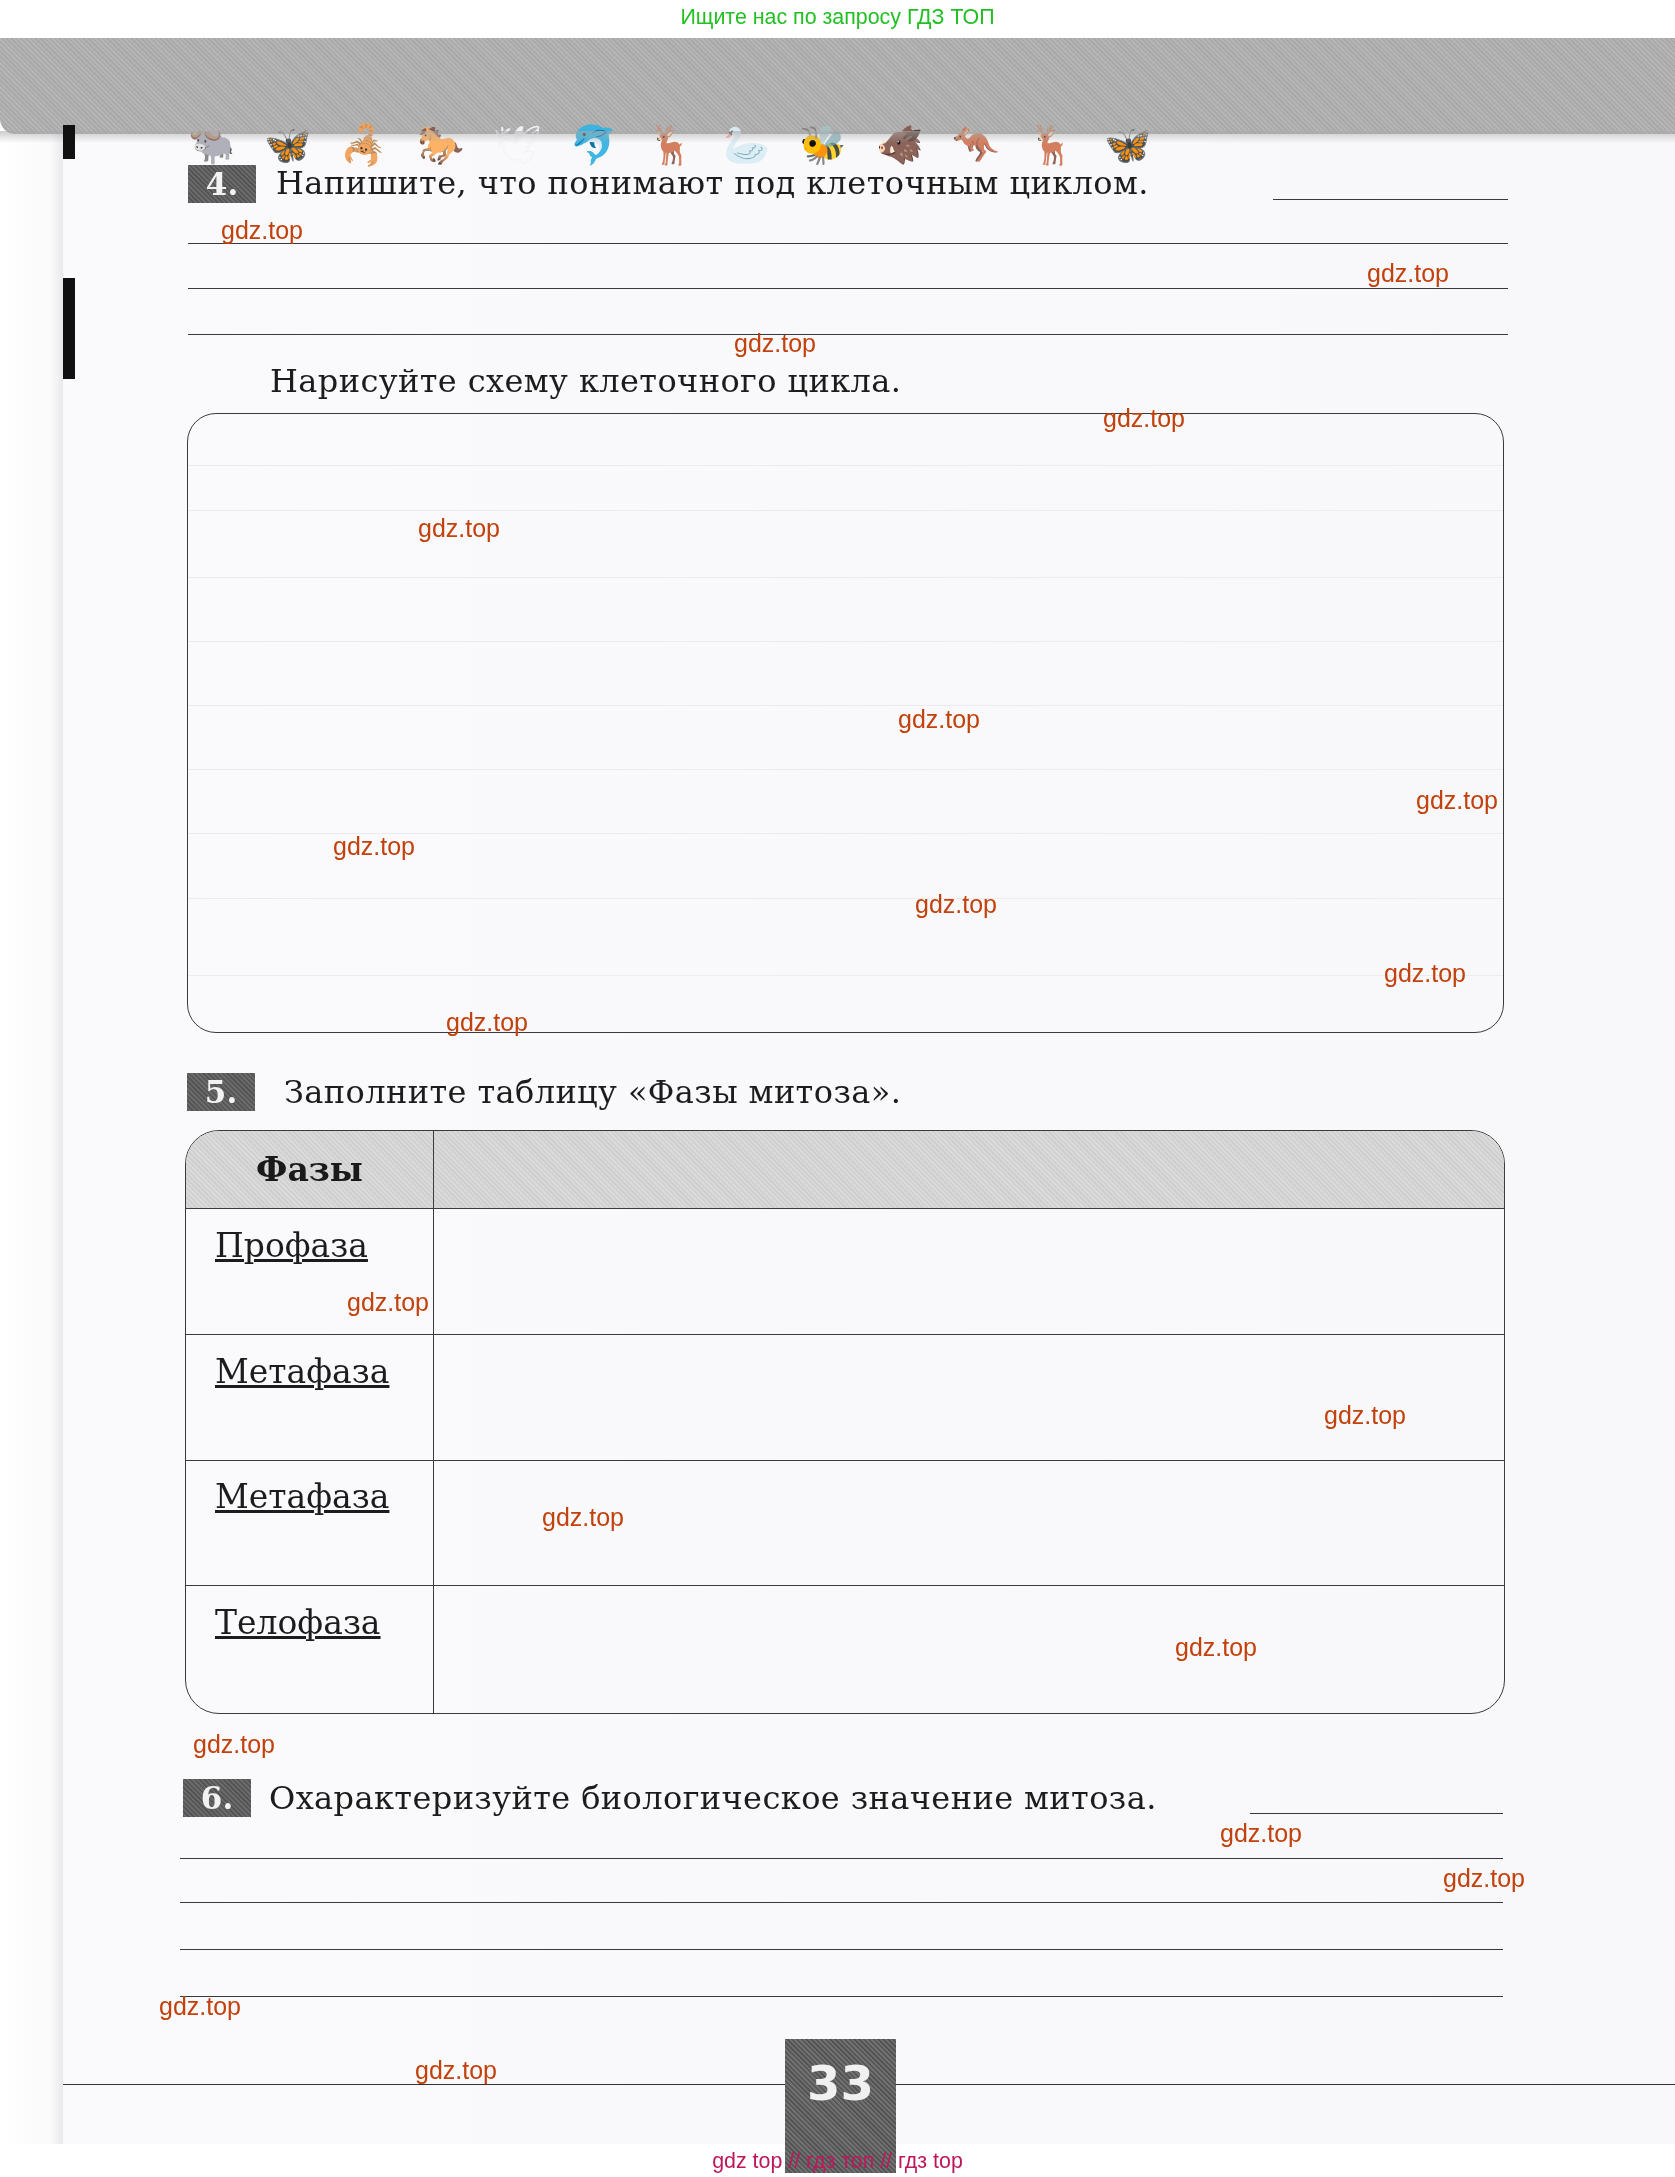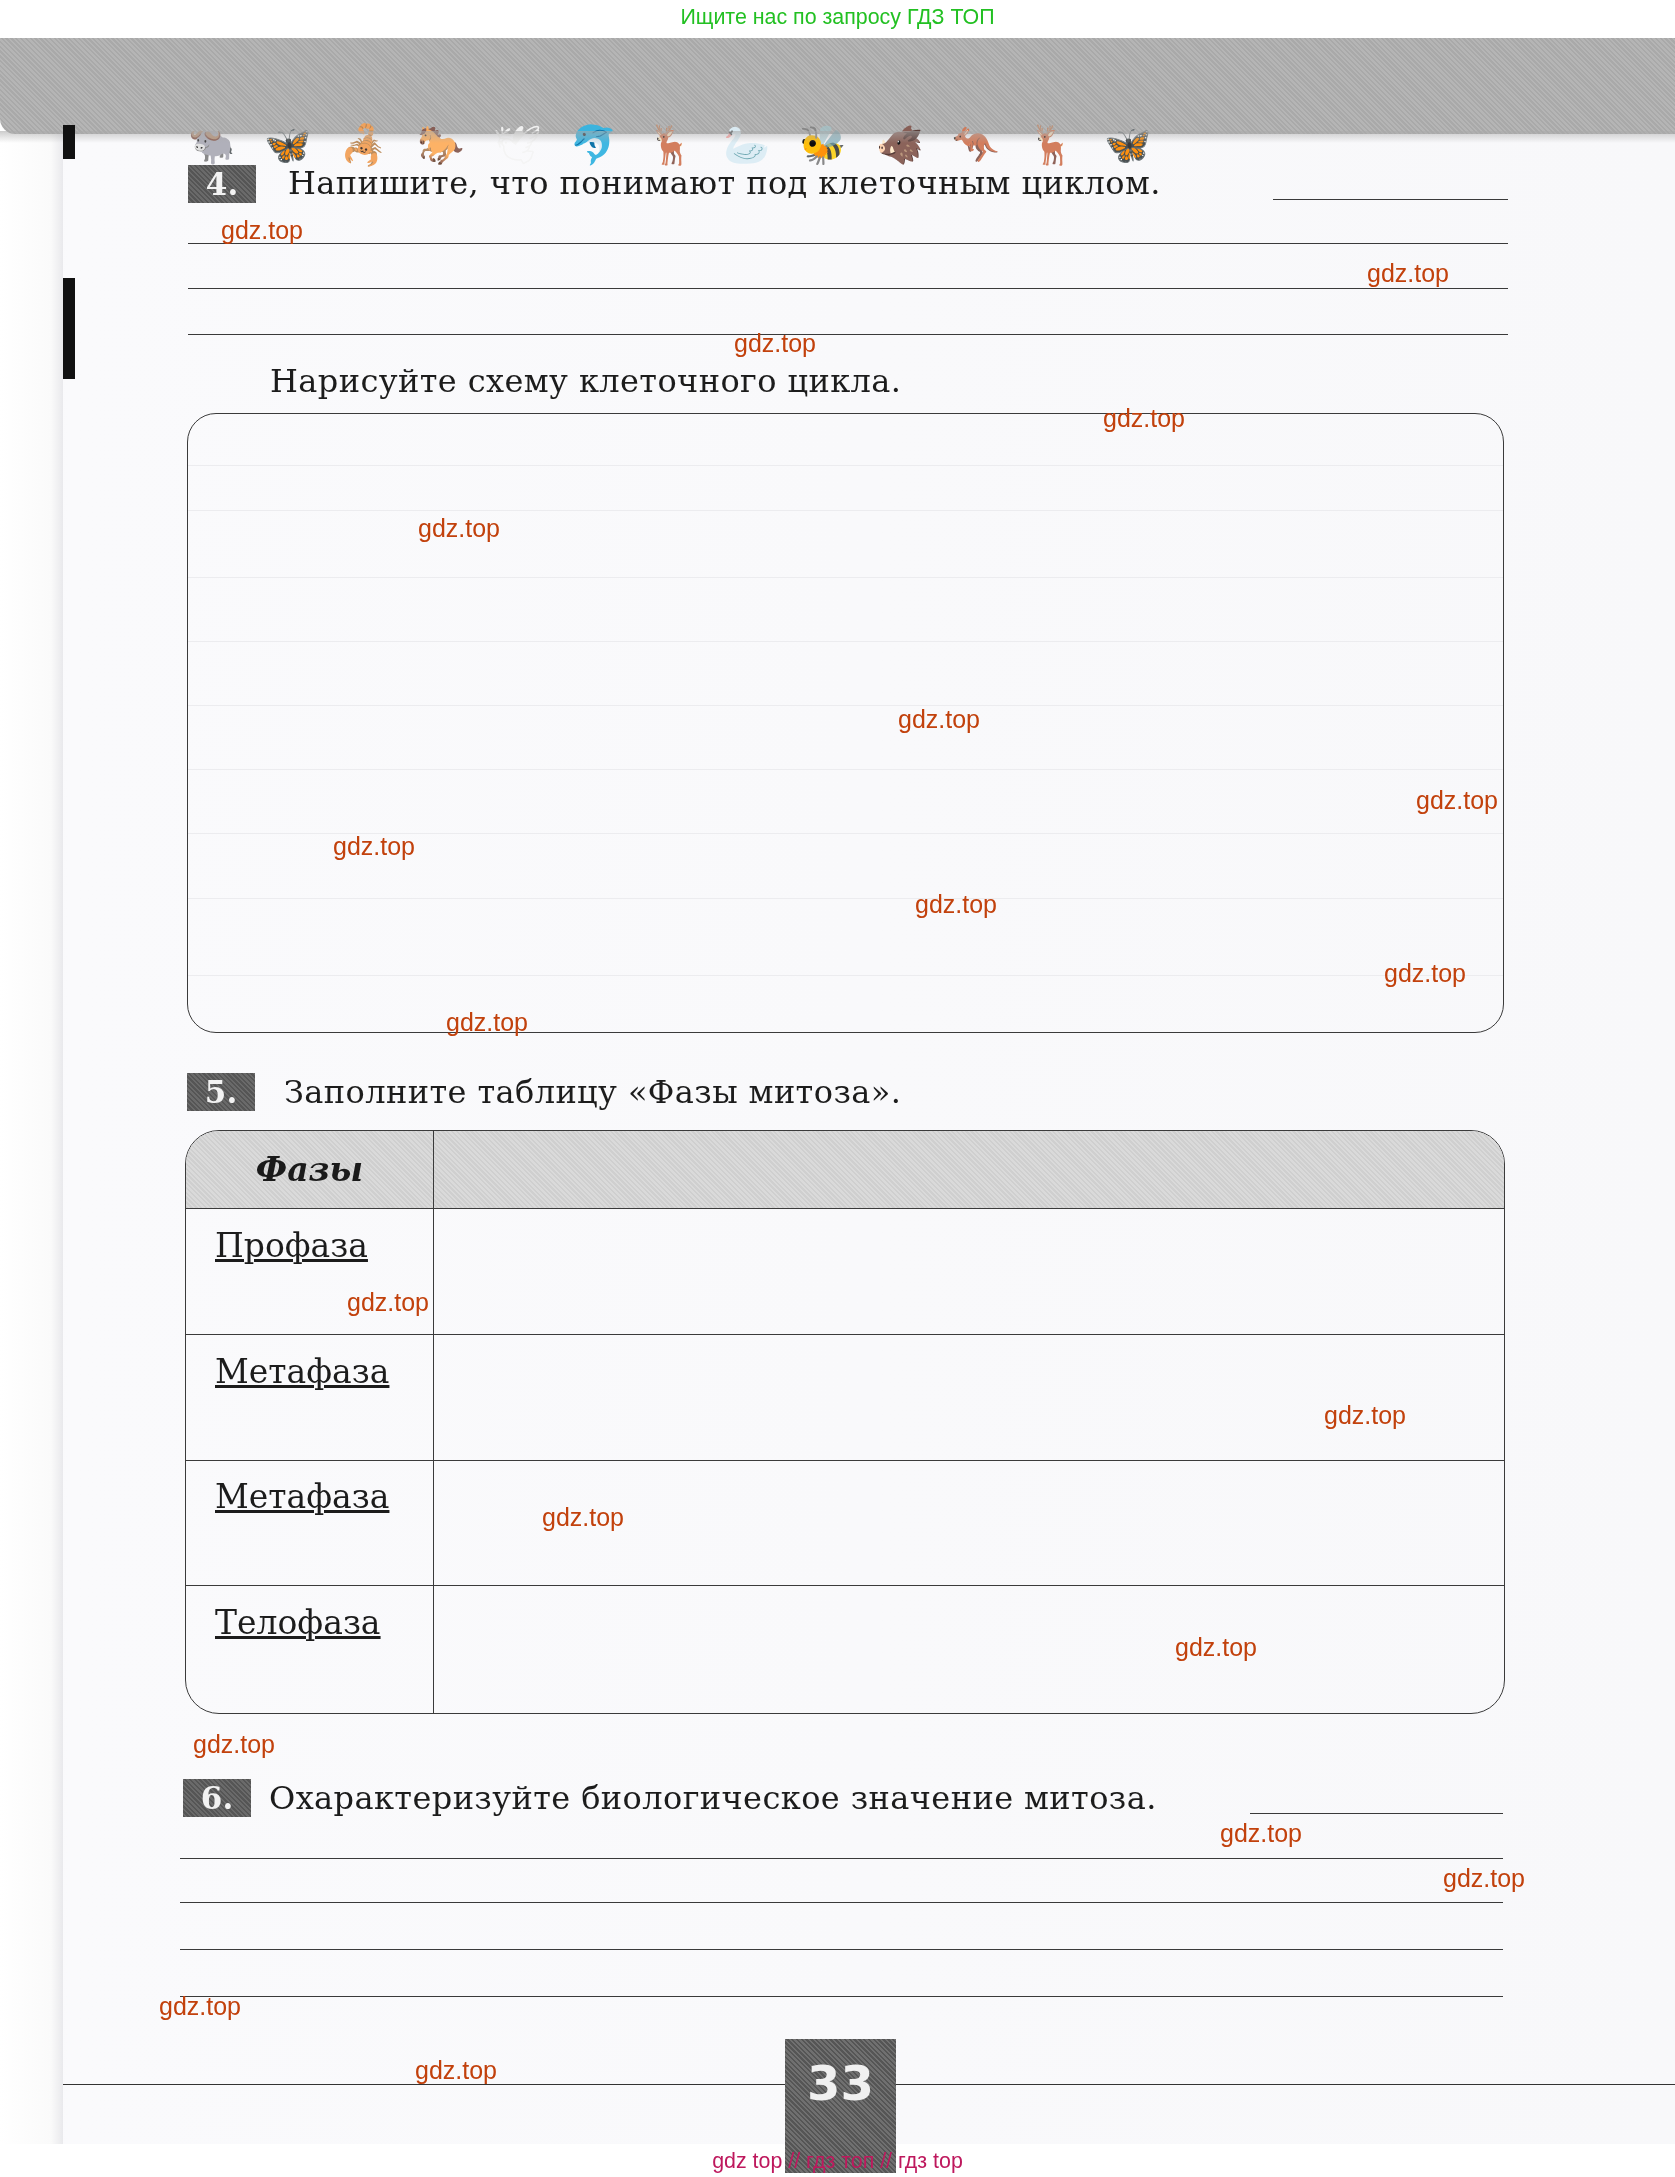--- a/index.html
+++ b/index.html
@@ -127,21 +127,21 @@
     <span class="animal">🦘</span>
     <span class="animal">🦌</span>
     <span class="animal">🦋</span>
   </div>
 </div>
 
 <div class="spine-mark" style="top:125px;height:34px;"></div>
 <div class="spine-mark" style="top:278px;height:101px;"></div>
 
 <div class="num-badge" style="left:188px;top:165px;">4.</div>
-<div class="task-text" style="left:288px;top:164px;">Напишите, что понимают под клеточным циклом.</div>
+<div class="task-text" style="left:276px;top:164px;">Напишите, что понимают под клеточным циклом.</div>
 <div class="rule" style="left:1273px;top:199px;width:235px;"></div>
 <div class="rule" style="left:188px;top:243px;width:1320px;"></div>
 <div class="rule" style="left:188px;top:288px;width:1320px;"></div>
 <div class="rule" style="left:188px;top:334px;width:1320px;"></div>
 <div class="task-text" style="left:270px;top:362px;">Нарисуйте схему клеточного цикла.</div>
 
 <div class="draw-box">
   <div class="ghost-line" style="left:0;right:0;top:51px;"></div>
   <div class="ghost-line" style="left:0;right:0;top:96px;"></div>
   <div class="ghost-line" style="left:0;right:0;top:163px;"></div>
@@ -151,21 +151,21 @@
   <div class="ghost-line" style="left:0;right:0;top:419px;"></div>
   <div class="ghost-line" style="left:0;right:0;top:484px;"></div>
   <div class="ghost-line" style="left:0;right:0;top:561px;"></div>
 </div>
 
 <div class="num-badge" style="left:187px;top:1073px;">5.</div>
 <div class="task-text" style="left:284px;top:1073px;">Заполните таблицу «Фазы митоза».</div>
 
 <div class="phases-table">
   <div class="table-head">
-    <div class="th" style="left:0;width:247px;font-style:italic;">Фазы</div>
+    <div class="th" style="left:0;width:247px;">Фазы</div>
   </div>
   <div class="vsep"></div>
   <div class="row" style="top:79px;">
     <div class="row-label">Профаза</div>
     <div class="row-cell"></div>
   </div>
   <div class="row" style="top:205px;">
     <div class="row-label">Метафаза</div>
     <div class="row-cell"></div>
   </div>

